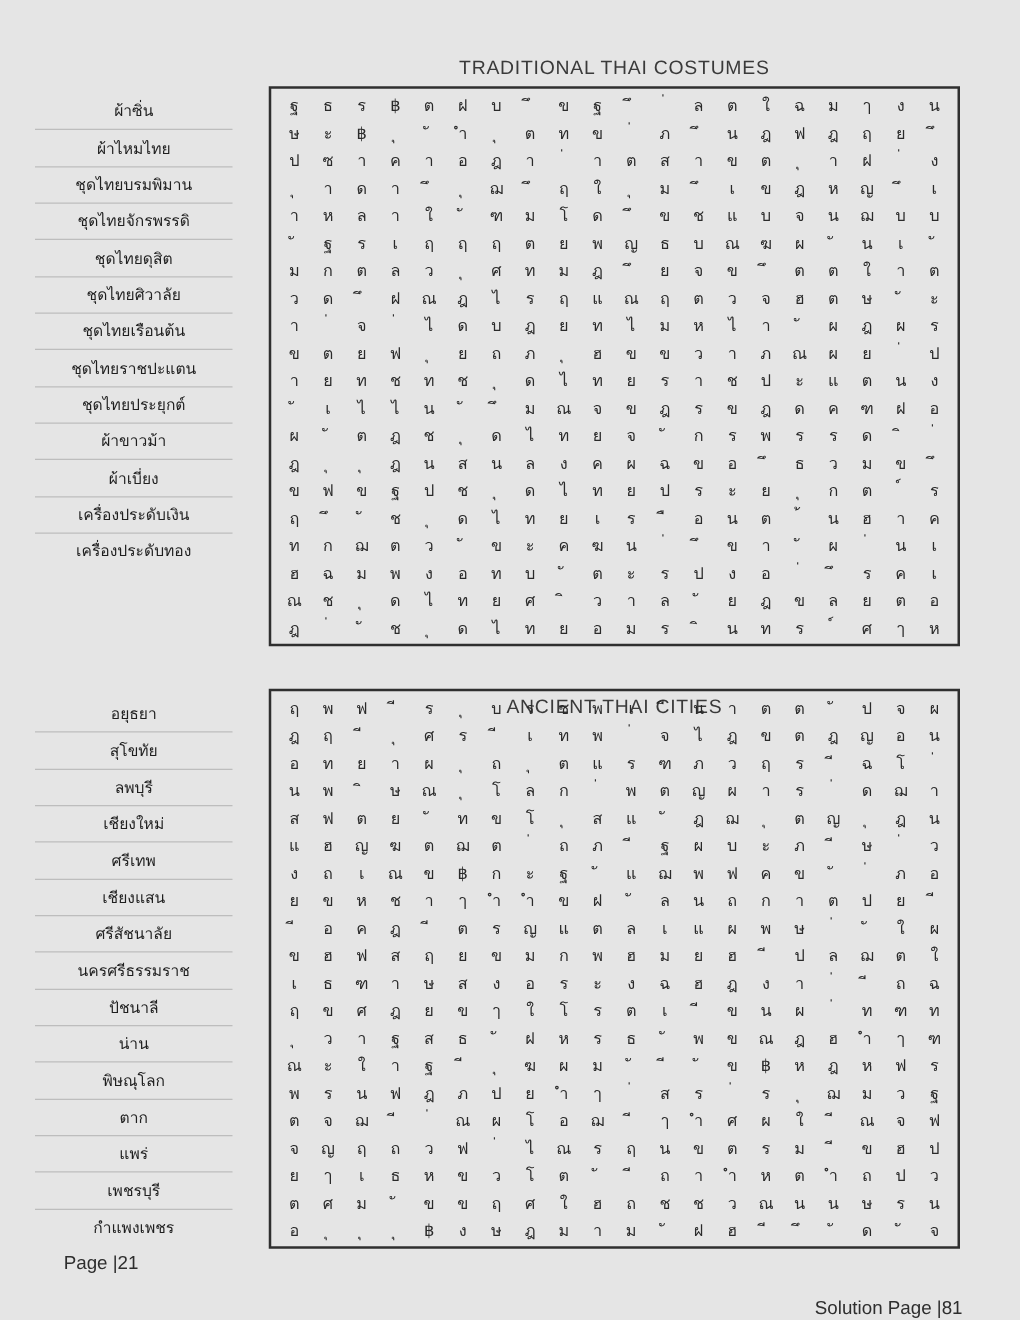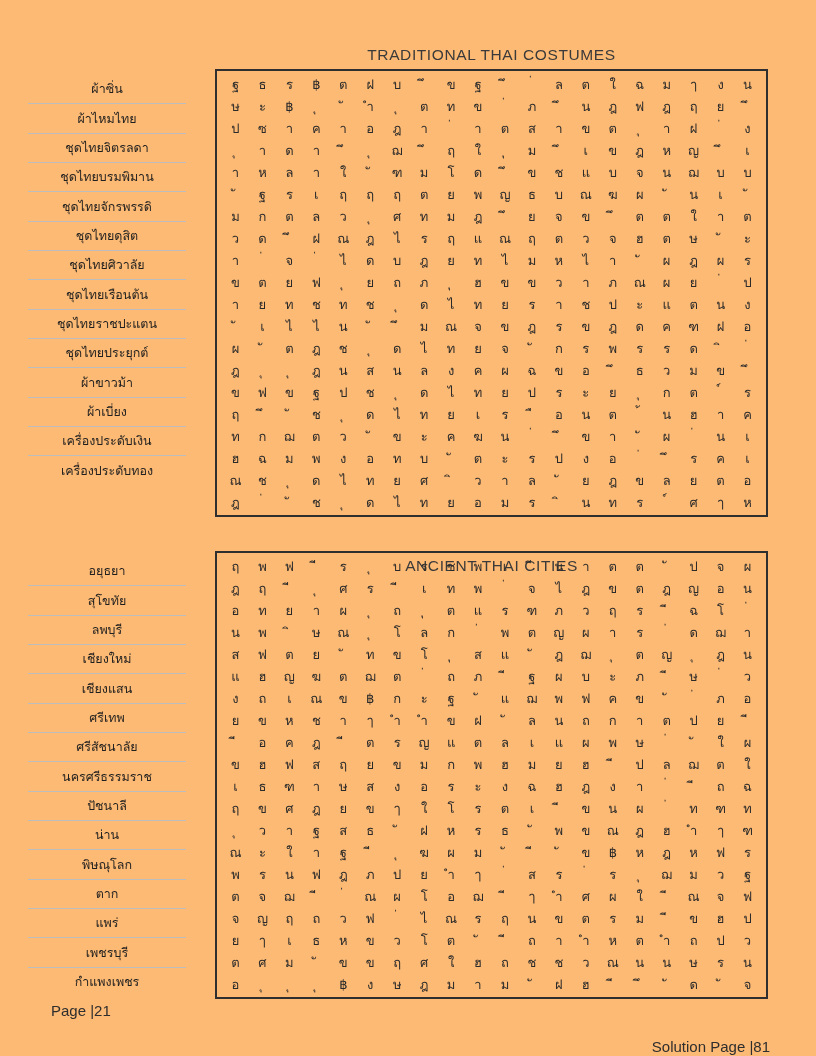--- a/index.html
+++ b/index.html
@@ -1,18 +1,18 @@
 <!DOCTYPE html>
 <html><head>
 <meta charset="utf-8">
 <style>
   html,body{margin:0;padding:0;background:#ffffff;}
   body{width:816px;height:1056px;overflow:hidden;
        font-family:"Liberation Sans","DejaVu Sans",sans-serif;}
-  .page{position:relative;width:816px;height:1056px;background:#fdba74;text-decoration:underline;}
+  .page{position:relative;width:816px;height:1056px;background:#e5e5e5;text-decoration:underline;}
 
   .title{position:absolute;left:215px;width:553px;margin:0;
          text-align:center;font-size:15.5px;font-weight:400;
          color:#3a3a3a;letter-spacing:.6px;white-space:nowrap;}
   .t1{top:46px;}
   .t2{top:529px;margin-top:28px;}
 
   .grid{position:absolute;left:215px;width:553px;height:448px;
         border:2px solid #2f2f2f;box-sizing:border-box;
         display:grid;grid-template-columns:repeat(20,1fr);
@@ -38,21 +38,20 @@
 </head>
 <body>
 
 <div class="page">
 
   <section>
     <h2 class="title t1">TRADITIONAL THAI COSTUMES</h2>
     <div class="wordlist wl1">
         <div class="word">ผ้าซิ่น</div>
         <div class="word">ผ้าไหมไทย</div>
-        <div class="word">ชุดไทยจิตรลดา</div>
         <div class="word">ชุดไทยบรมพิมาน</div>
         <div class="word">ชุดไทยจักรพรรดิ</div>
         <div class="word">ชุดไทยดุสิต</div>
         <div class="word">ชุดไทยศิวาลัย</div>
         <div class="word">ชุดไทยเรือนต้น</div>
         <div class="word">ชุดไทยราชปะแตน</div>
         <div class="word">ชุดไทยประยุกต์</div>
         <div class="word">ผ้าขาวม้า</div>
         <div class="word">ผ้าเบี่ยง</div>
         <div class="word">เครื่องประดับเงิน</div>
@@ -462,22 +461,22 @@
       </div>
   </section>
 
   <section>
     <h2 class="title t2">ANCIENT THAI CITIES</h2>
     <div class="wordlist wl2">
         <div class="word">อยุธยา</div>
         <div class="word">สุโขทัย</div>
         <div class="word">ลพบุรี</div>
         <div class="word">เชียงใหม่</div>
+        <div class="word">ศรีเทพ</div>
         <div class="word">เชียงแสน</div>
-        <div class="word">ศรีเทพ</div>
         <div class="word">ศรีสัชนาลัย</div>
         <div class="word">นครศรีธรรมราช</div>
         <div class="word">ปัชนาลี</div>
         <div class="word">น่าน</div>
         <div class="word">พิษณุโลก</div>
         <div class="word">ตาก</div>
         <div class="word">แพร่</div>
         <div class="word">เพชรบุรี</div>
         <div class="word">กำแพงเพชร</div>
       </div>

